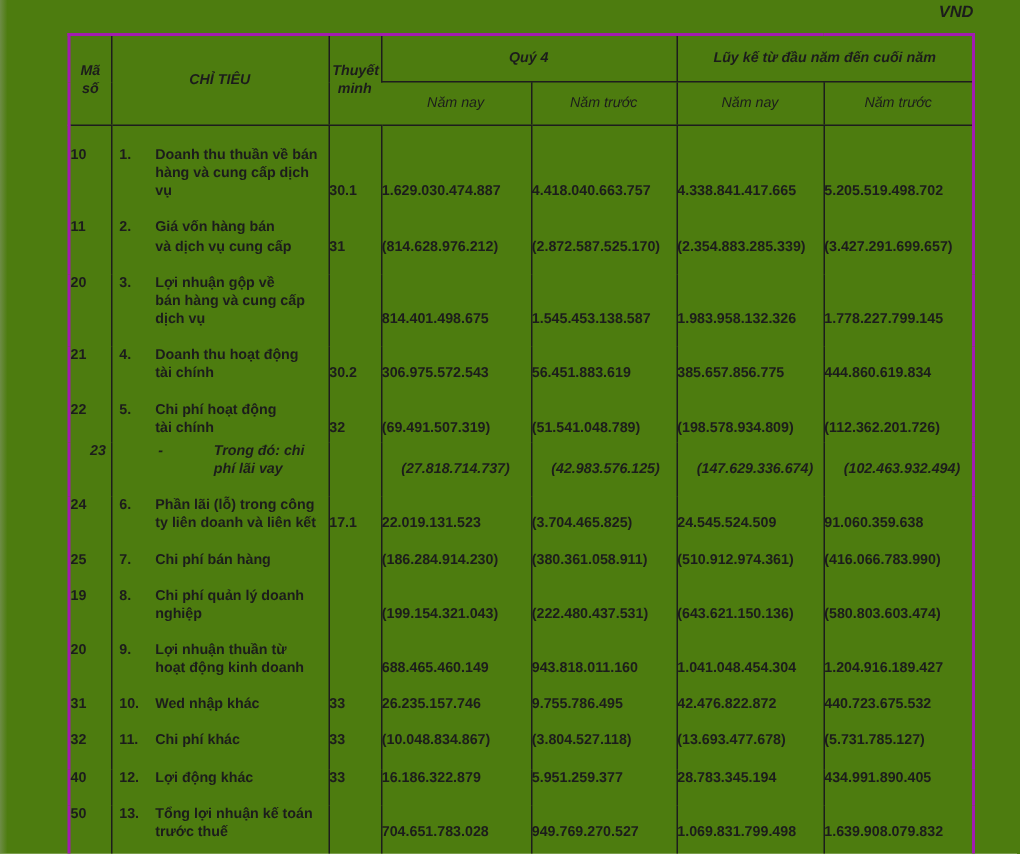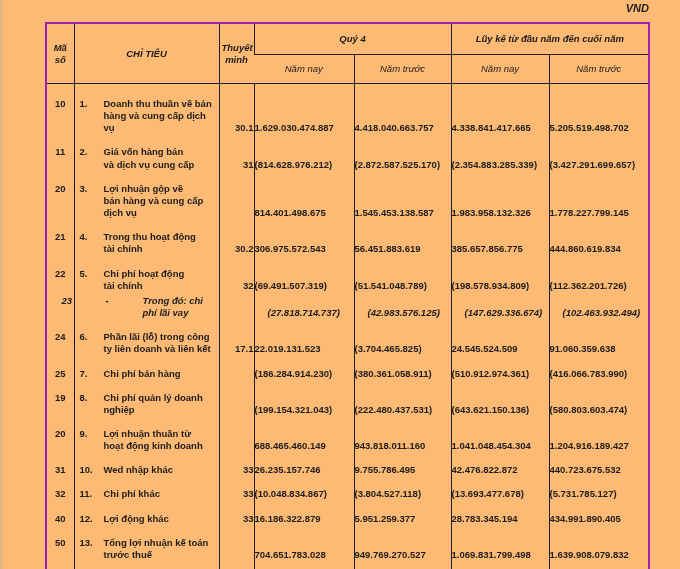--- a/index.html
+++ b/index.html
@@ -3,21 +3,21 @@
 <meta charset="utf-8">
 <style>
   html,body{margin:0;padding:0;}
   body{
     width:680px;height:569px;
     background:#ffffff;
     font-family:"Liberation Sans","DejaVu Sans",sans-serif;
     color:#1c1c1c;
     -webkit-font-smoothing:antialiased;
   }
-  .page{position:relative;width:680px;height:569px;background:#fdba74;overflow:hidden;text-decoration:underline;}
+  .page{position:relative;width:680px;height:569px;background:#4d7c0f;overflow:hidden;text-decoration:underline;}
   .scan-edge{position:absolute;left:0;top:0;width:5px;height:100%;
     background:linear-gradient(90deg,rgba(170,170,170,.35),rgba(255,255,255,0));}
   .vnd{position:absolute;top:2px;right:31px;font-style:italic;font-weight:700;font-size:11px;}
   table.fin{
     position:absolute;left:45px;top:22px;width:603px;
     border-collapse:collapse;table-layout:fixed;
     border:2px solid #a21caf;
   }
   col.c-code{width:28px;}
   col.c-item{width:145px;}
@@ -37,26 +37,26 @@
   thead tr.sub th{font-weight:400;height:22px;}
   thead tr.grp th{height:24px;}
   .pre{white-space:pre-line;}
   tbody td{
     font-size:9.5px;font-weight:700;line-height:1.28;
     padding:0 0 12px 0;border-top:none;border-bottom:none;
   }
   tbody tr:first-child td{padding-top:14px;}
   tbody tr.tight td{padding-bottom:3px;}
   tbody tr:last-child td{padding-bottom:10px;}
-  td.td-code{vertical-align:top;text-align:center;}
+  td.td-code{vertical-align:top;text-align:left;}
   td.td-item{vertical-align:top;}
   .item-wrap{display:flex;align-items:flex-start;padding-left:5px;}
   .item-num{flex:0 0 24px;}
   .item-text{flex:1 1 auto;white-space:pre-line;}
-  td.td-note{vertical-align:bottom;text-align:right;}
+  td.td-note{vertical-align:bottom;text-align:left;}
   td.td-num{vertical-align:bottom;padding-right:5px;white-space:nowrap;}
   tr.italic td, tr.italic .item-num, tr.italic .item-text{font-style:italic;font-weight:700;padding-left:13px;}
 </style>
 </head>
 <body>
 
 <div class="page">
   <div class="scan-edge"></div>
   <div class="vnd">VND</div>
 
@@ -133,21 +133,21 @@
     <td class="td-num">814.401.498.675</td>
     <td class="td-num">1.545.453.138.587</td>
     <td class="td-num">1.983.958.132.326</td>
     <td class="td-num">1.778.227.799.145</td>
   </tr>
         <tr>
     <td class="td-code">21</td>
     <td class="td-item">
       <div class="item-wrap">
         <span class="item-num">4.</span>
-        <span class="item-text">Trong thu hoạt động
+        <span class="item-text">Doanh thu hoạt động
 tài chính</span>
       </div>
     </td>
     <td class="td-note">30.2</td>
     <td class="td-num">306.975.572.543</td>
     <td class="td-num">56.451.883.619</td>
     <td class="td-num">385.657.856.775</td>
     <td class="td-num">444.860.619.834</td>
   </tr>
         <tr class="tight">

